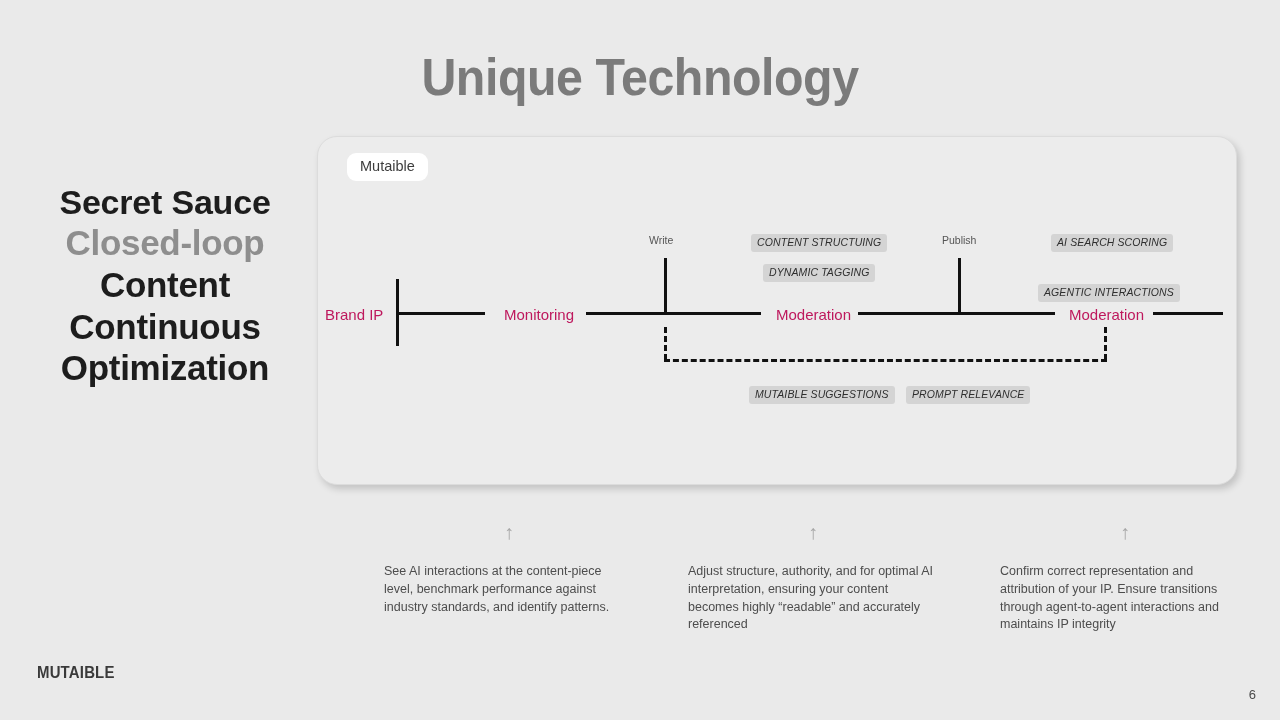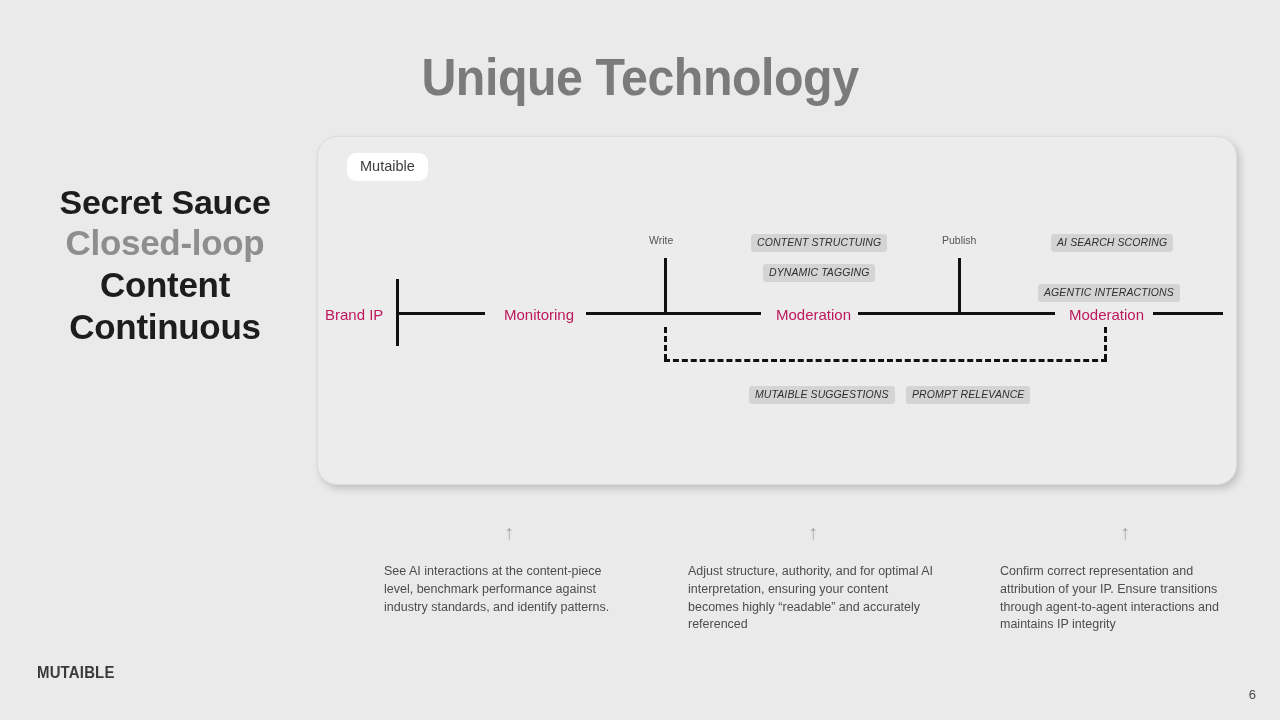--- a/index.html
+++ b/index.html
@@ -174,20 +174,21 @@
 </head>
 <body>
 
 <div class="slide-title">Unique Technology</div>
 
 <div class="left-block">
   <span class="left-line bold">Secret Sauce</span>
   <span class="left-line muted">Closed-loop</span>
   <span class="left-line">Content</span>
   <span class="left-line">Continuous</span>
+  <span class="left-line">Optimization</span>
 </div>
 
 <div class="card">
 
   <div class="badge">Mutaible</div>
 
   <div class="tl-label" style="left:7px; top:170px;">Brand IP</div>
   <div class="tl-label" style="left:186px; top:170px;">Monitoring</div>
   <div class="tl-label" style="left:458px; top:170px;">Moderation</div>
   <div class="tl-label" style="left:751px; top:170px;">Moderation</div>

